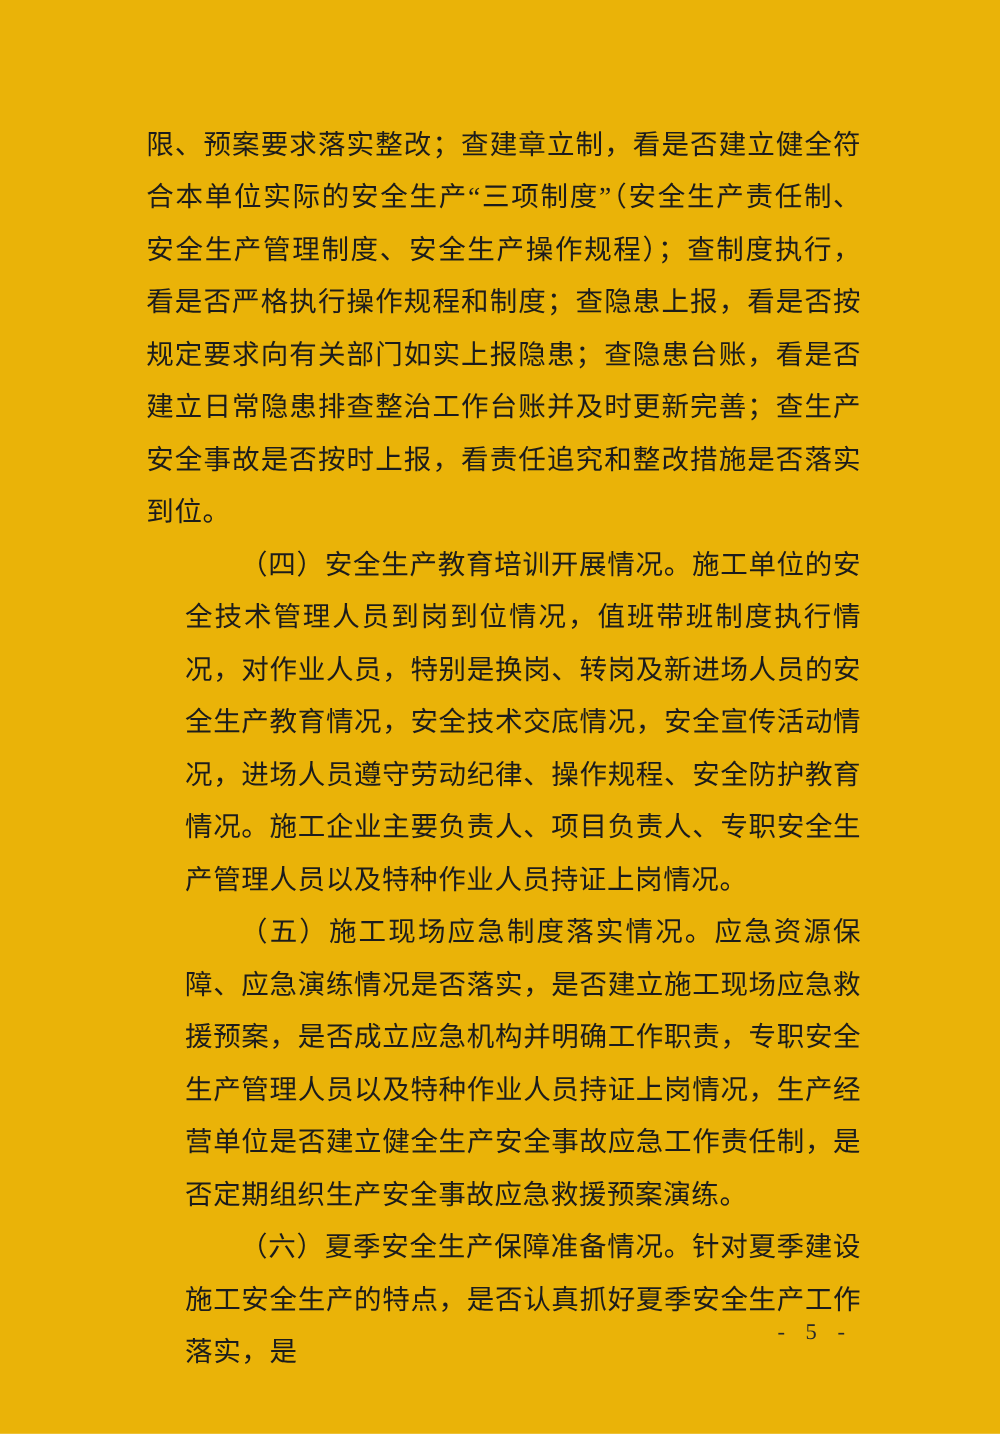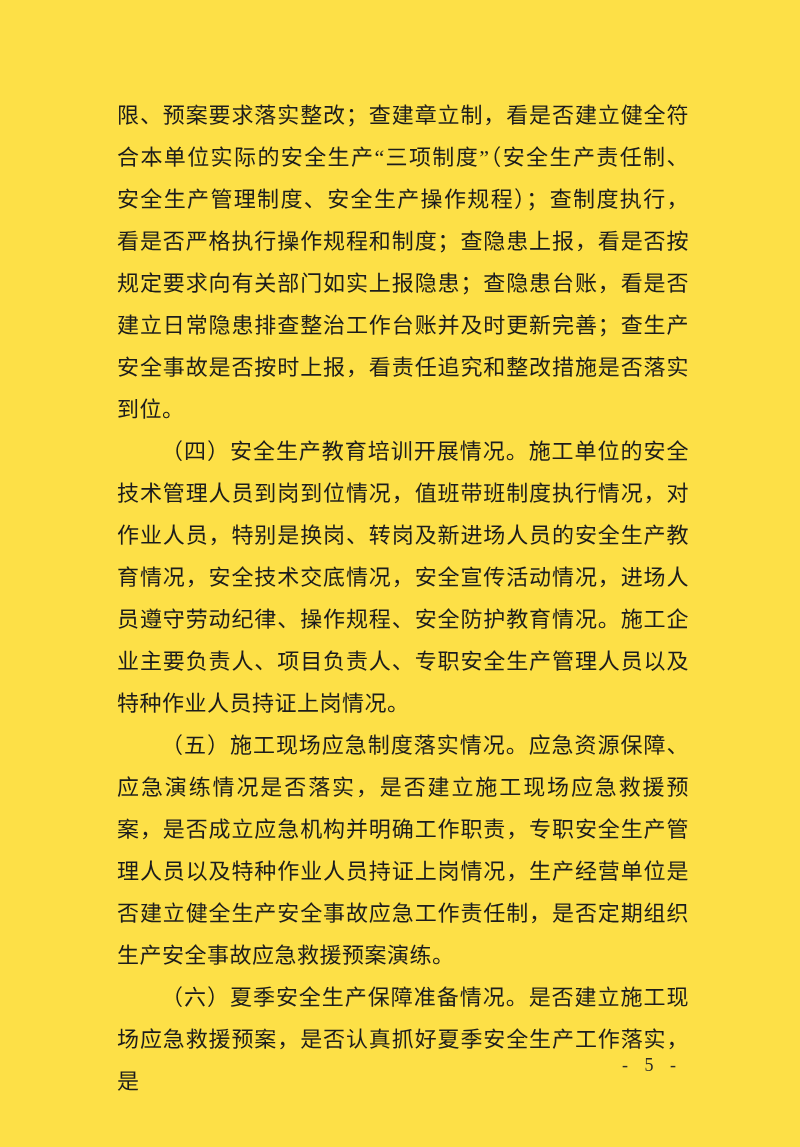--- a/index.html
+++ b/index.html
@@ -10,58 +10,59 @@
     width: 800px;
     height: 1147px;
     background: #ffffff;
     position: relative;
     overflow: hidden;
     font-family: "Liberation Serif", "DejaVu Serif", serif;
   }
   .doc-page {
     position: absolute;
     inset: 0;
-    background: #fde047;
+    background: #eab308;
   }
   .doc-body {
     position: absolute;
     left: 117px;
     top: 95px;
     width: 572px;
     color: #1c1c1c;
     font-size: 22px;
     line-height: 42px;
     text-align: justify;
     text-justify: inter-ideograph;
     letter-spacing: 0.5px;
     font-weight: 400;
   }
   .doc-body p {
     margin: 0;
     padding: 0;
   }
   .doc-body p.indent {
     text-indent: 2em;
+    margin-left: 31px;
   }
   .page-number {
     position: absolute;
     top: 1054px;
     right: 118px;
     font-size: 18px;
     line-height: 22px;
     color: #2a2a2a;
     letter-spacing: 6px;
     white-space: nowrap;
   }
 </style>
 </head>
 <body>
 
 <div class="doc-page">
   <div class="doc-body">
     <p>限、预案要求落实整改；查建章立制，看是否建立健全符合本单位实际的安全生产“三项制度”（安全生产责任制、安全生产管理制度、安全生产操作规程）；查制度执行，看是否严格执行操作规程和制度；查隐患上报，看是否按规定要求向有关部门如实上报隐患；查隐患台账，看是否建立日常隐患排查整治工作台账并及时更新完善；查生产安全事故是否按时上报，看责任追究和整改措施是否落实到位。</p>
     <p class="indent">（四）安全生产教育培训开展情况。施工单位的安全技术管理人员到岗到位情况，值班带班制度执行情况，对作业人员，特别是换岗、转岗及新进场人员的安全生产教育情况，安全技术交底情况，安全宣传活动情况，进场人员遵守劳动纪律、操作规程、安全防护教育情况。施工企业主要负责人、项目负责人、专职安全生产管理人员以及特种作业人员持证上岗情况。</p>
     <p class="indent">（五）施工现场应急制度落实情况。应急资源保障、应急演练情况是否落实，是否建立施工现场应急救援预案，是否成立应急机构并明确工作职责，专职安全生产管理人员以及特种作业人员持证上岗情况，生产经营单位是否建立健全生产安全事故应急工作责任制，是否定期组织生产安全事故应急救援预案演练。</p>
-    <p class="indent">（六）夏季安全生产保障准备情况。是否建立施工现场应急救援预案，是否认真抓好夏季安全生产工作落实，是</p>
+    <p class="indent">（六）夏季安全生产保障准备情况。针对夏季建设施工安全生产的特点，是否认真抓好夏季安全生产工作落实，是</p>
   </div>
 
   <div class="page-number">- 5 -</div>
 </div>
 
 </body></html>

